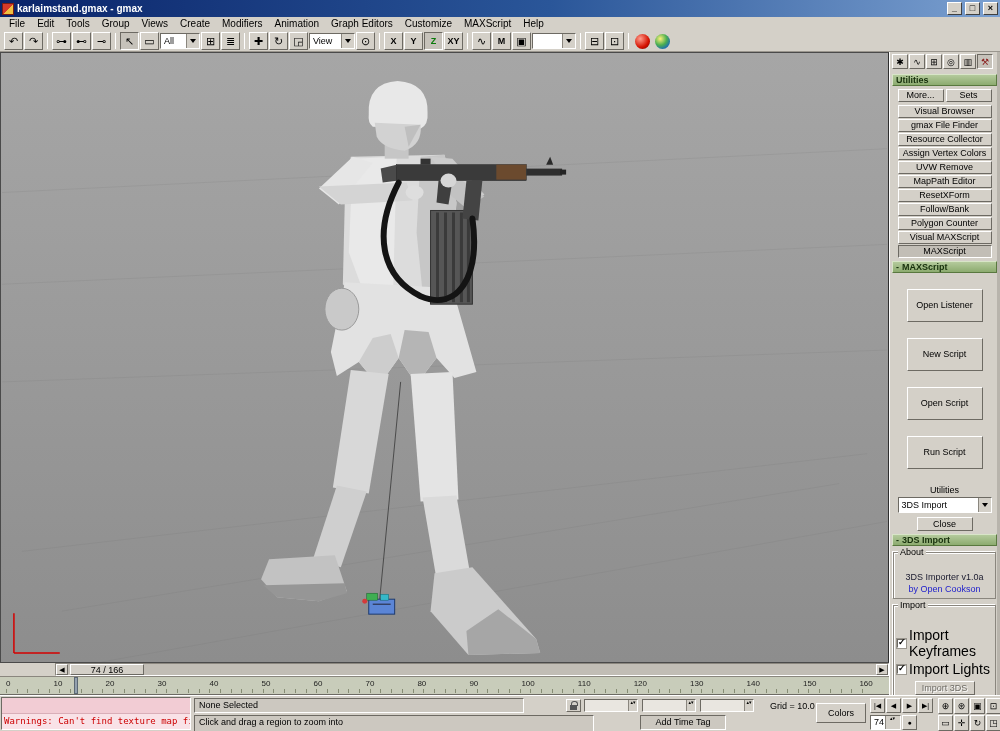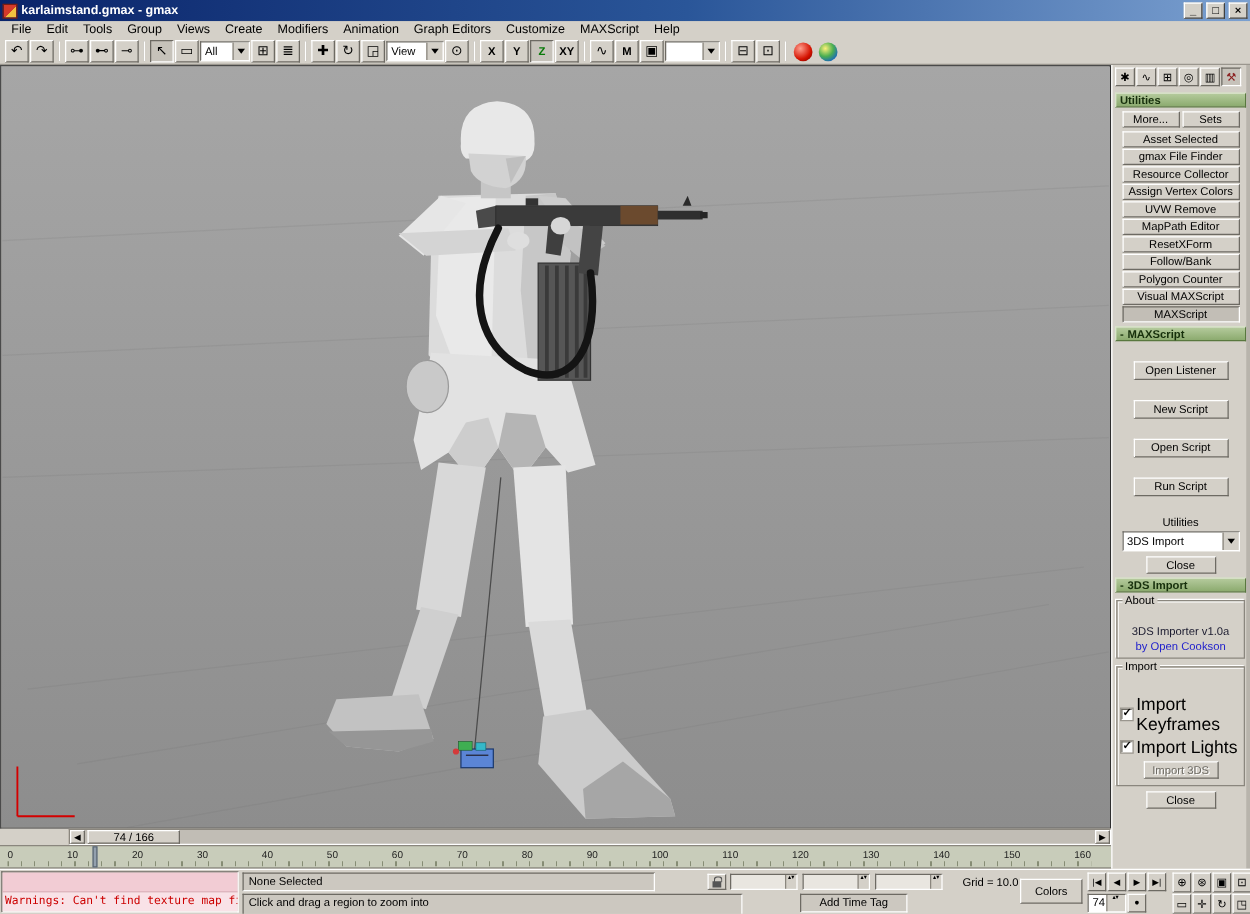--- a/index.html
+++ b/index.html
@@ -58,21 +58,21 @@
   .panel-scroll{position:absolute;right:0;top:0;bottom:0;width:3px;background:#b8b4ac;}
   .panel-tabs{display:flex;gap:1px;padding:1px 0 2px;}
   .ptab{width:16px;height:15px;background:#d4d0c8;border:1px solid;border-color:#fff #6d6a63 #6d6a63 #fff;font-size:9px;display:flex;align-items:center;justify-content:center;}
   .panel-tabs .ptab:last-child{border-color:#6d6a63 #fff #fff #6d6a63;background:#c6c2ba;color:#8b2020;}
   .ghdr{height:12px;background:linear-gradient(#b4ca9c,#8cab6f);border:1px solid;border-color:#d8e5c8 #59783f #59783f #d8e5c8;font-size:9px;font-weight:bold;color:#17300c;display:flex;align-items:center;padding:0 3px;margin:3px 0 3px;}
   .ghdr .rollout-minus{margin-right:3px;font-weight:bold;}
   .moresets{display:flex;gap:2px;justify-content:center;margin-bottom:3px;}
   .pbtn{display:block;margin:1px auto;width:94px;height:13px;background:#d4d0c8;border:1px solid;border-color:#fff #6d6a63 #6d6a63 #fff;font-size:9px;text-align:center;line-height:11px;white-space:nowrap;overflow:hidden;}
   .pbtn.wbtn{width:46px;display:inline-block;margin:0;}
   .util-list .pbtn:last-child{border-color:#6d6a63 #fff #fff #6d6a63;background:#c2beb6;}
-  .ms-list .pbtn{width:76px;height:15px;line-height:13px;margin:16px auto;}
+  .ms-list .pbtn{width:76px;height:33px;line-height:13px;margin:16px auto;}
   .panel-label{text-align:center;font-size:9px;margin:4px 0 2px;}
   .panel-combo{width:94px;margin:0 auto 4px;}
   .closebtn{width:56px;height:14px;line-height:12px;margin:3px auto 2px;}
   .group{border:1px solid #8a867e;box-shadow:1px 1px 0 #fff inset, -1px -1px 0 #fff;margin:6px 1px 4px;padding:19px 3px 4px;position:relative;}
   .group-label{position:absolute;top:-6px;left:4px;background:#d4d0c8;padding:0 2px;font-size:9px;}
   .about-title{font-size:9px;text-align:center;color:#1a1a2e;}
   .about-author{font-size:9px;text-align:center;color:#2222cc;margin-top:2px;}
   .cbrow{display:flex;align-items:center;gap:3px;margin:2px 0;}
   .cb{width:9px;height:9px;background:#fff;border:1px solid;border-color:#6d6a63 #fff #fff #6d6a63;outline:1px solid #9a968e;position:relative;flex:none;}
   .cb.checked::after{content:"✓";position:absolute;top:-3px;left:0;font-size:9px;font-weight:bold;}
@@ -319,21 +319,21 @@
         </div>
 
       <div class="ghdr">
         <span>Utilities</span>
       </div>
       <div class="moresets">
         <button class="pbtn wbtn">More...</button>
         <button class="pbtn wbtn">Sets</button>
       </div>
       <div class="util-list">
-          <button class="pbtn">Asset Selected</button>
+          <button class="pbtn">Visual Browser</button>
           <button class="pbtn">gmax File Finder</button>
           <button class="pbtn">Resource Collector</button>
           <button class="pbtn">Assign Vertex Colors</button>
           <button class="pbtn">UVW Remove</button>
           <button class="pbtn">MapPath Editor</button>
           <button class="pbtn">ResetXForm</button>
           <button class="pbtn">Follow/Bank</button>
           <button class="pbtn">Polygon Counter</button>
           <button class="pbtn">Visual MAXScript</button>
           <button class="pbtn">MAXScript</button>

